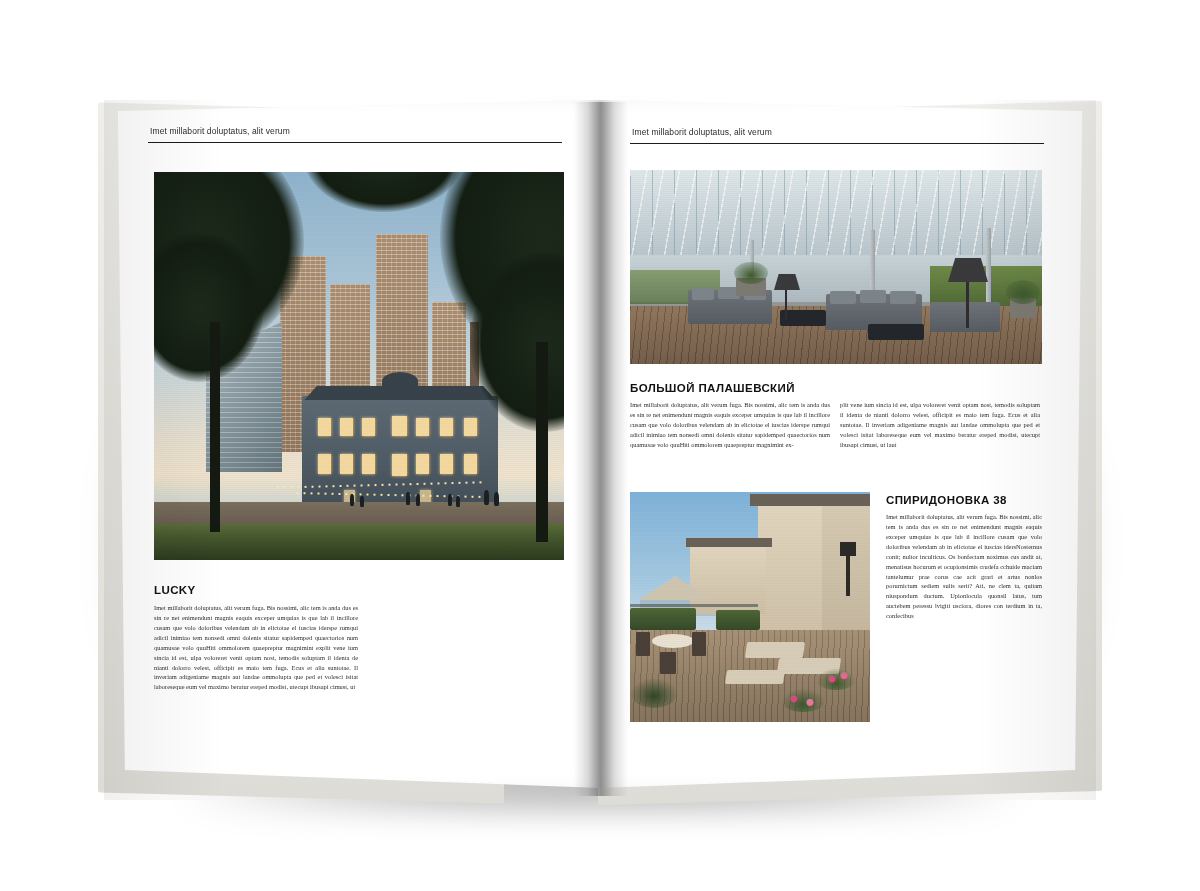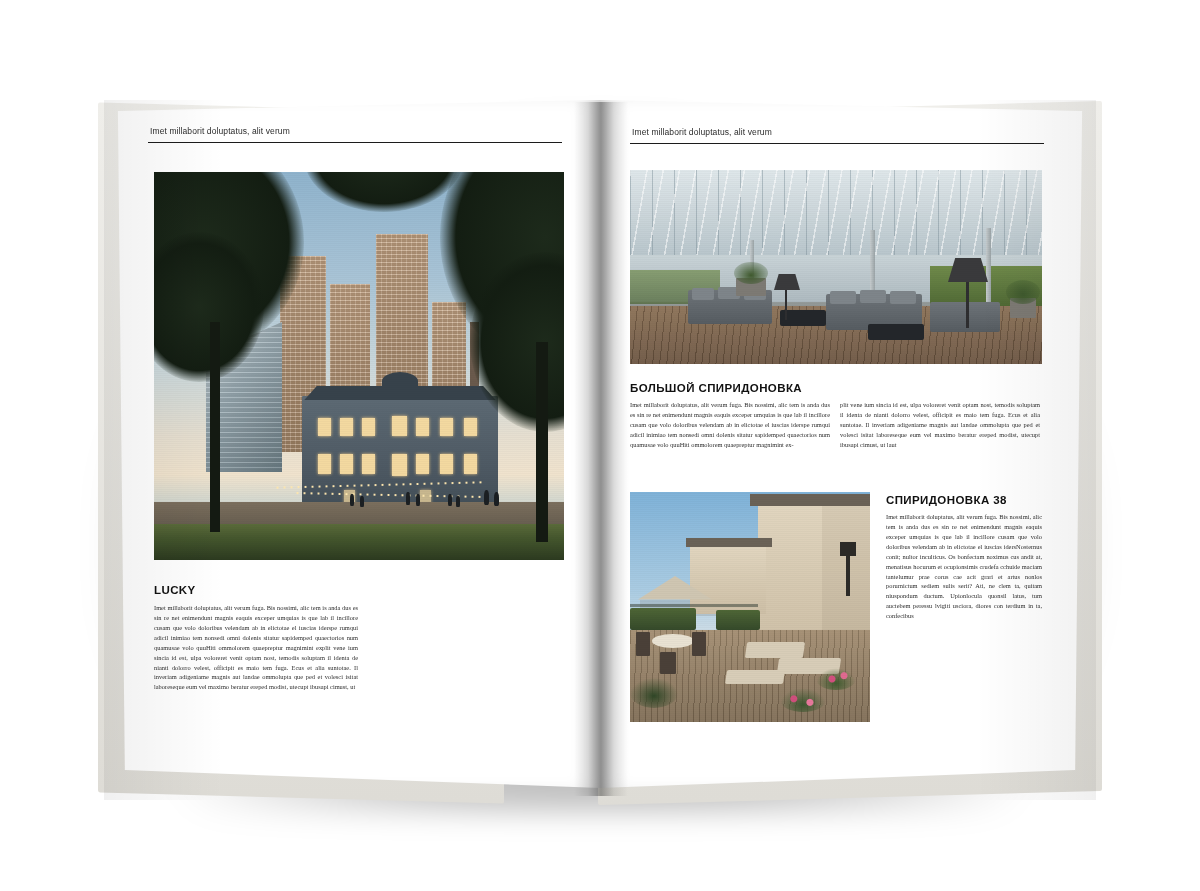--- a/index.html
+++ b/index.html
@@ -426,21 +426,21 @@
 
             <div class="ph2-pot" style="left:106px; top:108px; width:30px; height:18px;"></div>
             <div class="ph2-plant" style="left:104px; top:92px; width:34px; height:22px;"></div>
             <div class="ph2-pot" style="left:380px; top:128px; width:26px; height:20px;"></div>
             <div class="ph2-plant" style="left:376px; top:110px; width:34px; height:24px;"></div>
 
             <div class="grain"></div>
           </div>
         </div>
 
-        <div class="heading" style="left:30px; top:282px;">БОЛЬШОЙ СПИРИДОНОВКА</div>
+        <div class="heading" style="left:30px; top:282px;">БОЛЬШОЙ ПАЛАШЕВСКИЙ</div>
 
         <div class="body-col" style="left:30px; top:300px; width:200px;">Imet millaborit doluptatus, alit verum fuga. Bis nossimi, alic tem is anda dus es sin re net enimendunt magnis eaquis exceper umquias is que lab il incillore cusam que volo doloribus velendam ab in elictotae el iuscias iderspe rumqui adicil inimiao tem nonsedi omni dolenis sitatur sapidemped quaectorios num quamusae volo quuHiti ommolorem quaepreptur magnimint ex-</div>
 
         <div class="body-col" style="left:240px; top:300px; width:200px;">plit vene ium sincia id est, ulpa voloreret venit optam nost, temodis soluptam il identa de nianti dolorro velest, officipit es maio tem fuga. Ecus et alia suntotae. Il inveriam adigeniame magnis aut landae ommolupta que ped et volesci isitat laboreseque eum vel maximo beratur ereped modist, utecupt ibusapi cimust, ut laut</div>
 
         <div class="photo" style="left:30px; top:392px; width:240px; height:230px;">
           <div class="inner">
             <div class="ph3-sky"></div>
 
             <div class="ph3-buildshade" style="left:10px; top:108px; width:120px; height:16px; opacity:.4;"></div>

